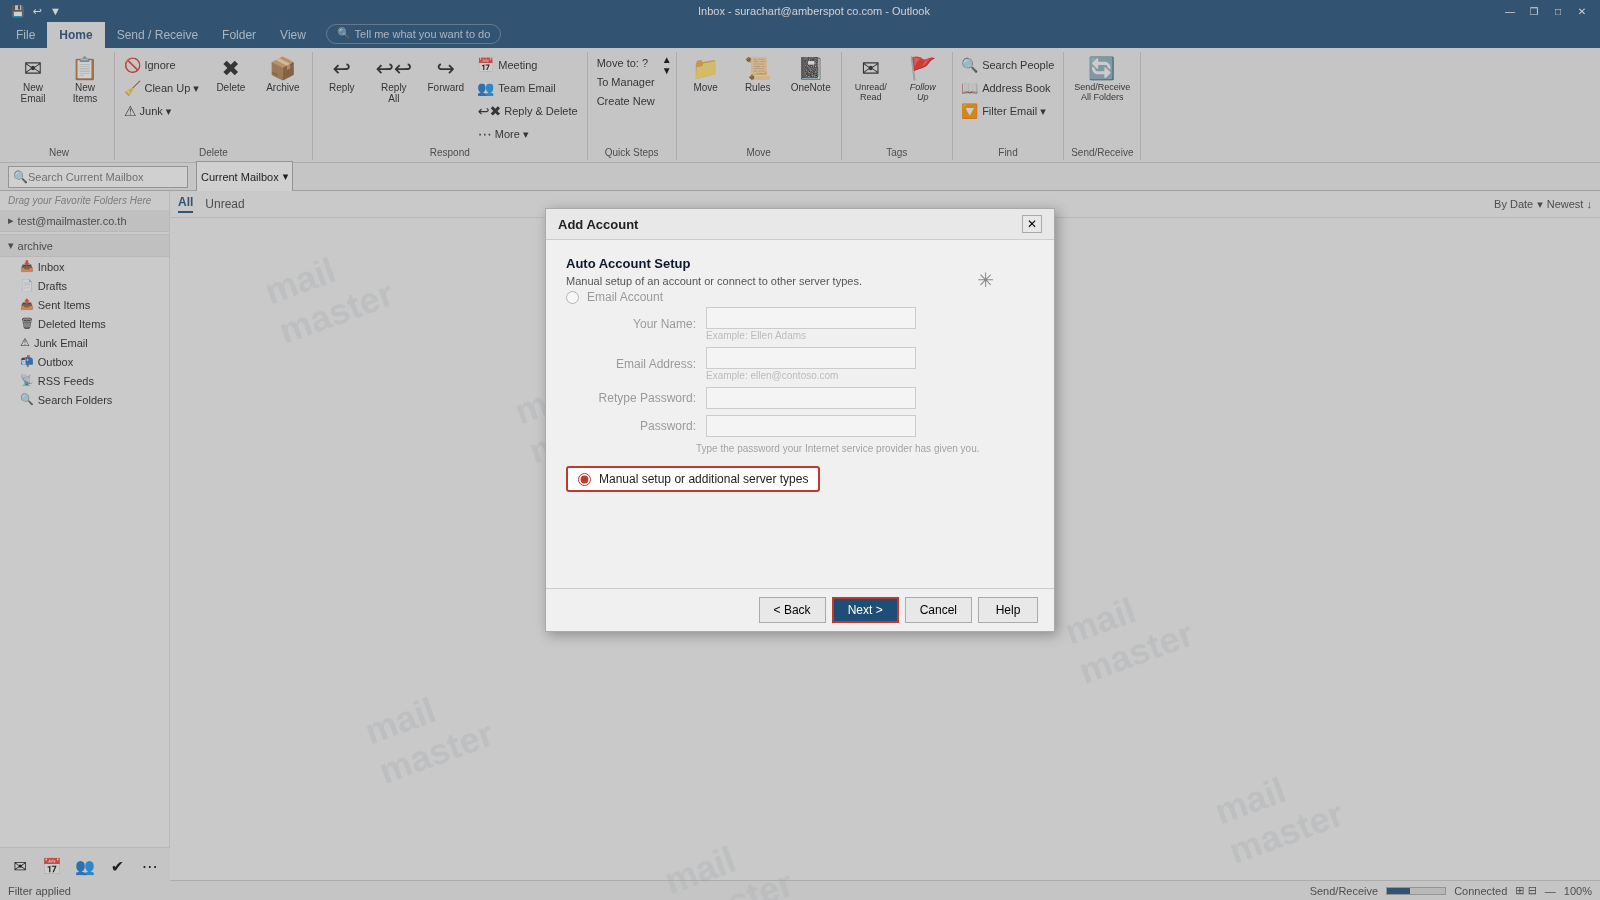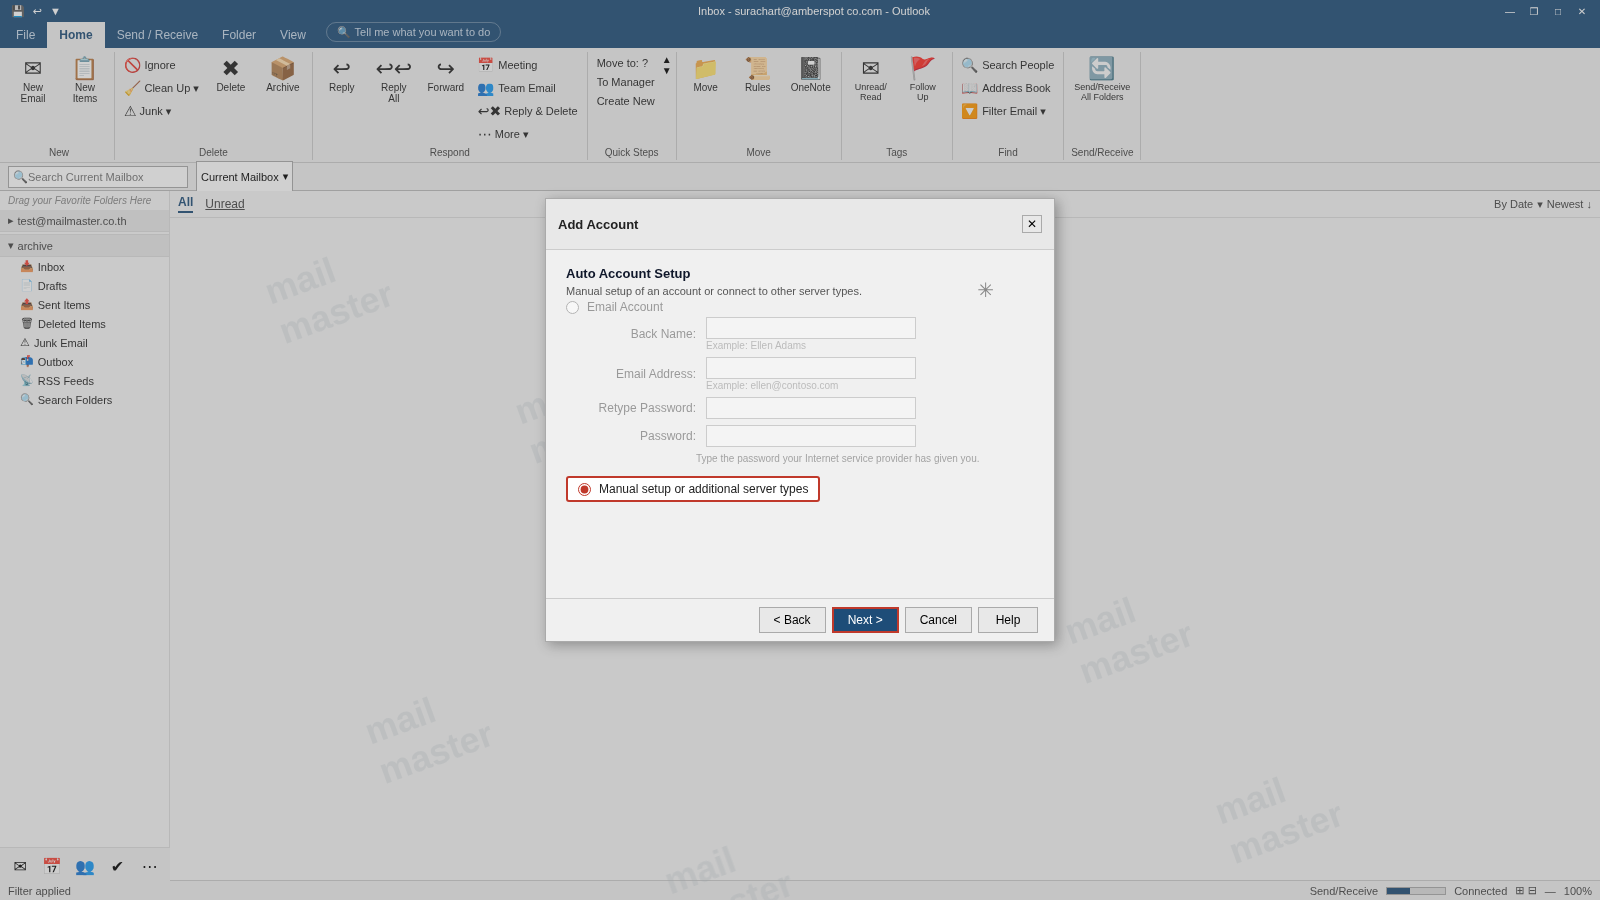--- a/index.html
+++ b/index.html
@@ -5,21 +5,21 @@
     * { margin: 0; padding: 0; box-sizing: border-box; }
     body { font-family: 'Segoe UI', Tahoma, Geneva, Verdana, sans-serif; font-size: 12px; background: #f0f0f0; overflow: hidden; width: 1600px; height: 900px; }
 
     
     #title-bar { background: #1e4d78; color: white; height: 22px; display: flex; align-items: center; padding: 0 8px; font-size: 11px; justify-content: space-between; }
     #title-bar .title { flex: 1; text-align: center; }
     #title-bar .win-controls { display: flex; gap: 4px; }
     #title-bar .win-btn { width: 20px; height: 14px; background: transparent; border: none; color: white; font-size: 10px; cursor: pointer; display: flex; align-items: center; justify-content: center; }
 
     
-    #ribbon-tabs { background: #1e4d78; display: flex; align-items: flex-start; height: 26px; padding-left: 4px; }
+    #ribbon-tabs { background: #1e4d78; display: flex; align-items: center; height: 26px; padding-left: 4px; }
     #ribbon-tabs .tab { padding: 4px 12px; font-size: 12px; color: #c8d8e8; cursor: pointer; border: none; background: transparent; height: 26px; }
     #ribbon-tabs .tab.active { background: #f0f0f0; color: #1e4d78; font-weight: 600; }
     #ribbon-tabs .tell-me { display: flex; align-items: center; padding: 4px 10px; color: #c8d8e8; font-size: 11px; margin-left: 8px; border: 1px solid rgba(255,255,255,0.3); border-radius: 12px; height: 20px; margin-bottom: 3px; }
 
     
     #ribbon { background: #f0f0f0; border-bottom: 1px solid #ccc; padding: 4px 4px 2px; display: flex; align-items: stretch; min-height: 90px; }
     .ribbon-group { display: flex; flex-direction: column; align-items: stretch; border-right: 1px solid #ccc; padding: 2px 4px; min-width: 60px; }
     .ribbon-group-label { font-size: 10px; color: #444; text-align: center; margin-top: auto; padding-top: 2px; }
     .ribbon-group-content { display: flex; align-items: flex-start; flex: 1; gap: 2px; }
     .ribbon-btn { display: flex; flex-direction: column; align-items: center; justify-content: center; padding: 3px 5px; cursor: pointer; border: 1px solid transparent; border-radius: 2px; min-width: 40px; font-size: 10px; color: #222; background: transparent; }
@@ -44,37 +44,37 @@
     .sidebar-folder { padding: 3px 8px 3px 20px; font-size: 11px; color: #222; cursor: pointer; display: flex; align-items: center; gap: 4px; }
     .sidebar-section { padding: 4px 8px; font-size: 11px; color: #444; background: #e8e8e8; border-bottom: 1px solid #ddd; border-top: 1px solid #ddd; display: flex; align-items: center; gap: 4px; cursor: pointer; margin-top: 2px; }
     .sidebar-drag-area { padding: 4px 8px; font-size: 10px; color: #888; font-style: italic; }
     #sidebar-bottom { position: fixed; bottom: 16px; left: 0; width: 170px; background: #f0f0f0; border-top: 1px solid #ddd; padding: 4px; display: flex; justify-content: space-around; }
     .sidebar-bottom-btn { width: 28px; height: 28px; display: flex; align-items: center; justify-content: center; cursor: pointer; border-radius: 2px; font-size: 16px; }
 
     
     #content { flex: 1; background: #f5f5f5; display: flex; flex-direction: column; }
     #content-header { display: flex; align-items: center; padding: 4px 8px; background: #f5f5f5; border-bottom: 1px solid #ddd; gap: 12px; }
     #content-header .tab-all { font-weight: 600; color: #1e4d78; border-bottom: 2px solid #1e4d78; padding-bottom: 2px; cursor: pointer; }
-    #content-header .tab-unread { color: #444; cursor: pointer; text-decoration: underline; }
+    #content-header .tab-unread { color: #444; cursor: pointer; }
     #content-header .sort-options { margin-left: auto; display: flex; gap: 4px; align-items: center; font-size: 11px; color: #444; }
     #empty-msg { padding: 20px; color: #666; text-align: center; font-size: 12px; }
 
     
     #status-bar { position: fixed; bottom: 0; left: 0; right: 0; height: 20px; background: #f0f0f0; border-top: 1px solid #ccc; display: flex; align-items: center; padding: 0 8px; font-size: 11px; color: #444; justify-content: space-between; }
     #status-bar .right { display: flex; align-items: center; gap: 8px; }
     .progress-bar { width: 60px; height: 8px; background: #ddd; border: 1px solid #aaa; }
     .progress-fill { height: 100%; background: #1e4d78; width: 40%; }
 
     
     .watermark { position: absolute; color: rgba(180,190,200,0.25); font-size: 36px; font-weight: bold; transform: rotate(-20deg); pointer-events: none; z-index: 1; white-space: nowrap; }
 
     
     #modal-overlay { position: fixed; top: 0; left: 0; width: 100%; height: 100%; background: rgba(100,100,100,0.3); z-index: 100; display: flex; align-items: center; justify-content: center; }
     #modal { background: #f0f0f0; border: 1px solid #aaa; box-shadow: 3px 3px 12px rgba(0,0,0,0.3); width: 510px; position: relative; top: -30px; }
-    #modal-titlebar { background: #e8e8e8; border-bottom: 1px solid #ccc; padding: 16px 12px; display: flex; align-items: center; justify-content: space-between; }
+    #modal-titlebar { background: #e8e8e8; border-bottom: 1px solid #ccc; padding: 6px 12px; display: flex; align-items: center; justify-content: space-between; }
     #modal-titlebar .title { font-size: 13px; font-weight: 600; color: #222; }
     #modal-close { width: 20px; height: 18px; border: 1px solid #aaa; background: #e8e8e8; cursor: pointer; font-size: 12px; display: flex; align-items: center; justify-content: center; }
     #modal-body { padding: 16px 20px; }
     .modal-section-title { font-size: 13px; font-weight: 600; color: #0f172a; margin-bottom: 4px; }
     .modal-section-subtitle { font-size: 11px; color: #555; }
     .modal-spinner { position: absolute; top: 12px; right: 40px; font-size: 20px; color: #888; }
     .modal-radio-item { display: flex; align-items: center; gap: 8px; padding: 3px 0; font-size: 12px; color: #444; cursor: pointer; }
     .modal-radio-item input[type="radio"] { accent-color: #1e4d78; }
     .form-row { display: flex; align-items: center; margin-bottom: 6px; }
     .form-label { width: 120px; font-size: 12px; color: #444; text-align: right; padding-right: 10px; }
@@ -244,21 +244,21 @@
 
   <div class="ribbon-group">
     <div class="ribbon-group-content">
       <button class="ribbon-btn large">
         <span class="icon">✉</span>
         <span style="white-space:pre;text-align:center;font-size:9px;">Unread/
 Read</span>
       </button>
       <button class="ribbon-btn large">
         <span class="icon">🚩</span>
-        <span style="white-space:pre;text-align:center;font-size:9px;">Follow
+        <span style="white-space:pre;text-align:center;font-size:9px;font-style:italic;">Follow
 Up</span>
       </button>
     </div>
     <div class="ribbon-group-label">Tags</div>
   </div>
 
   <div class="ribbon-group">
     <div class="ribbon-group-content">
       <div class="ribbon-small-group">
         <button class="ribbon-btn-small">
@@ -383,21 +383,21 @@
         <div class="modal-spinner">✳</div>
       </div>
 
       <div class="disabled-section">
         <div class="modal-radio-item">
           <input type="radio" name="account-type" id="email-account-radio" style="">
           <label for="email-account-radio">Email Account</label>
         </div>
 
         <div class="form-row" style="margin-left:20px;">
-          <span class="form-label">Back Name:</span>
+          <span class="form-label">Your Name:</span>
           <div class="form-input-wrap">
             <input type="text" class="form-input" style="">
             <span class="form-hint">Example: Ellen Adams</span>
           </div>
         </div>
 
         <div class="form-row" style="margin-left:20px;">
           <span class="form-label">Email Address:</span>
           <div class="form-input-wrap">
             <input type="text" class="form-input" style="">

